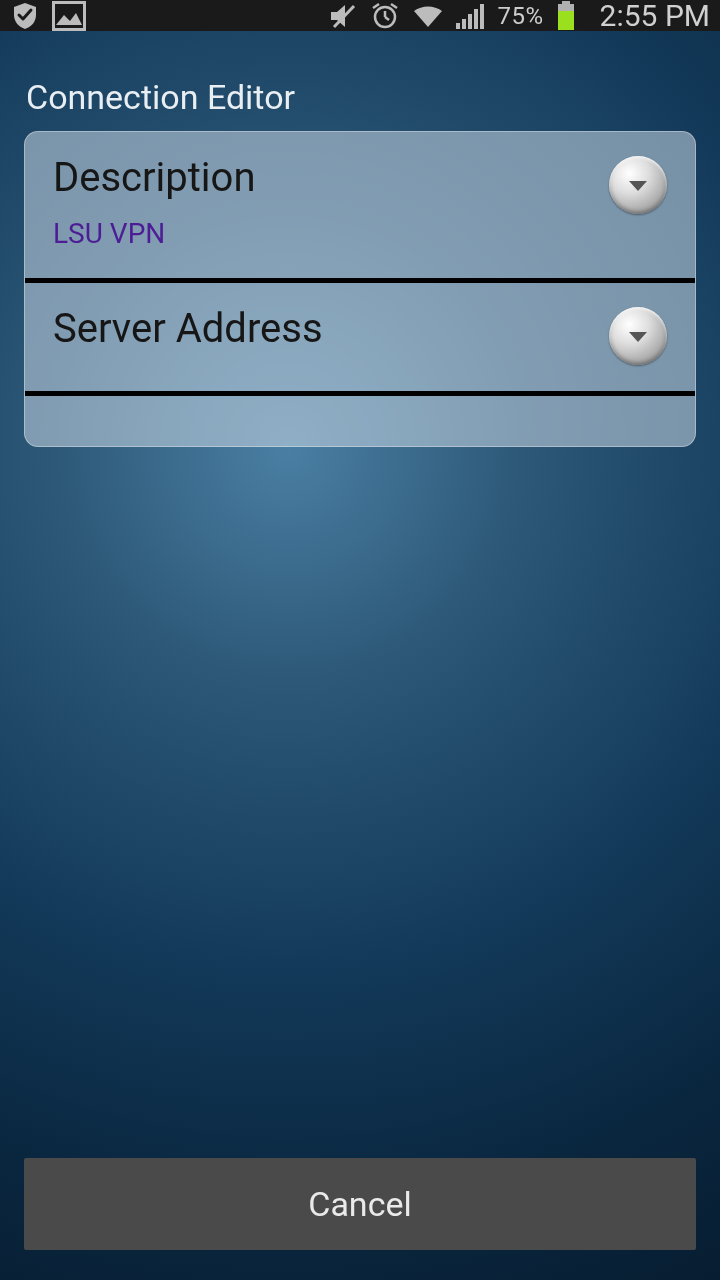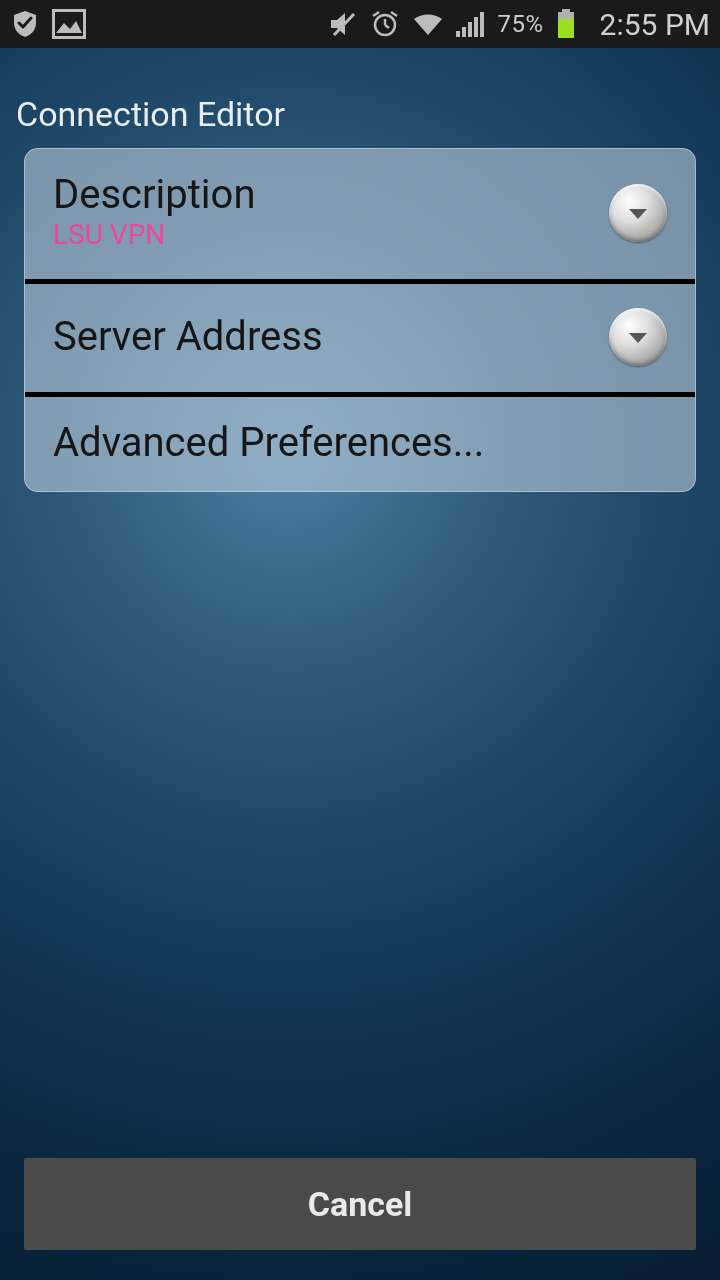--- a/index.html
+++ b/index.html
@@ -4,82 +4,80 @@
 <style>
   * { margin: 0; padding: 0; box-sizing: border-box; }
   html, body { width: 720px; height: 1280px; overflow: hidden; font-family: Roboto, "Helvetica Neue", Arial, sans-serif; }
   body {
     background: radial-gradient(circle at 40% 35%, #4a7fa3 0%, #2d5878 25%, #133a5a 55%, #0a2740 80%, #071d31 100%);
     display: flex;
     flex-direction: column;
   }
   
   .status-bar {
-    height: 48px;
+    height: 31px;
     background: #1a1a1a;
     display: flex;
     align-items: center;
     padding: 0 10px;
     color: #c8c8c8;
   }
   .status-left { display: flex; align-items: center; gap: 12px; }
   .status-right { margin-left: auto; display: flex; align-items: center; gap: 12px; }
   .status-right .pct { font-size: 24px; color: #cccccc; letter-spacing: 0.5px; }
   .status-right .clock { font-size: 30px; color: #d0d0d0; margin-left: 12px; }
   .ic { display: inline-flex; align-items: center; justify-content: center; }
   
   .page-title {
     color: #e9eef2;
     font-size: 34px;
     font-weight: 400;
-    padding: 46px 26px 14px 16px;
+    padding: 46px 26px 14px 26px;
   }
   
   .card {
     margin: 0 24px;
     background: rgba(200, 215, 228, 0.55);
     border: 1px solid rgba(255,255,255,0.35);
     border-radius: 14px;
     overflow: hidden;
   }
   .row {
     display: flex;
-    align-items: center;
     padding: 24px 28px 26px 28px;
   }
   .row + .row { border-top: 5px solid #000000; }
   .row-text { flex: 1; min-width: 0; }
   .row-title {
     font-size: 40px;
     color: #161616;
     line-height: 1.1;
   }
   .row-sub {
     font-size: 28px;
-    color: #ec4899;
-    margin-top: 0;
+    color: #4c1d95;
+    margin-top: 16px;
     line-height: 1.3;
   }
   .chev-btn {
     width: 58px; height: 58px;
     border-radius: 50%;
     background: radial-gradient(circle at 35% 30%, #ffffff 0%, #dedede 35%, #9a9a9a 80%, #7a7a7a 100%);
     box-shadow: inset 0 2px 3px rgba(255,255,255,0.8), inset 0 -2px 4px rgba(0,0,0,0.35), 0 1px 2px rgba(0,0,0,0.4);
     display: flex; align-items: center; justify-content: center;
     margin-left: 16px;
     flex-shrink: 0;
   }
   .chev-btn svg { display: block; }
   
   .bottom-bar {
     margin-top: auto;
     display: flex;
     gap: 0;
     padding: 4px 24px 30px 24px;
-    font-weight: bold;
   }
   .btn {
     flex: 1;
     height: 92px;
     background: #4a4a4a;
     color: #eaeaea;
     font-size: 34px;
     display: flex;
     align-items: center;
     justify-content: center;
@@ -172,21 +170,20 @@
       <span>
         <svg width="28" height="28" viewBox="0 0 28 28">
           <path d="M5 10 L14 20 L23 10 Z" fill="#555"></path>
         </svg>
       </span>
     </div>
   </div>
 
   <div class="row">
     <div class="row-text">
-      <div class="row-title">Advanced Preferences...</div>
     </div>
   </div>
 
 </div>
 
 <div class="bottom-bar">
   <div class="btn">Cancel</div>
 </div>
 
 </body></html>

